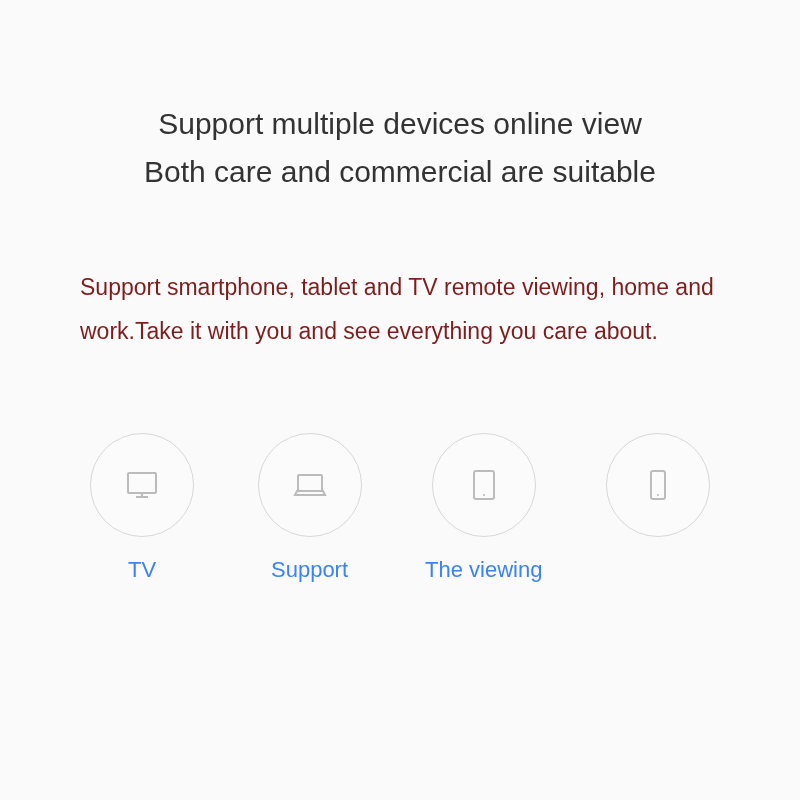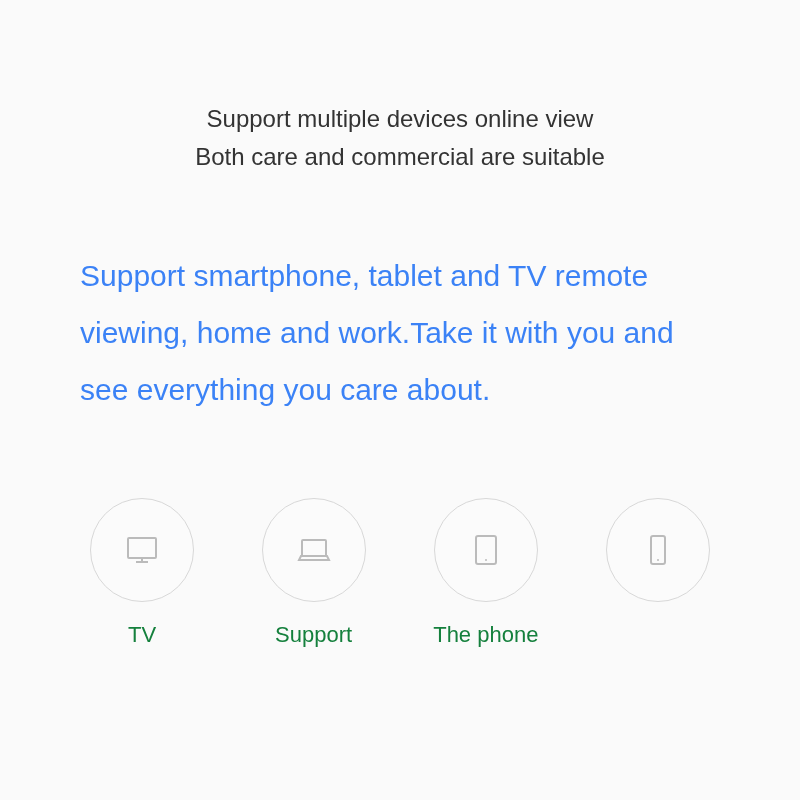--- a/index.html
+++ b/index.html
@@ -14,28 +14,28 @@
       font-family: -apple-system, BlinkMacSystemFont, "Segoe UI", Arial, sans-serif;
       color: #4a4a4a;
       padding: 100px 70px 0 70px;
       overflow: hidden;
     }
     .headings {
       text-align: center;
       margin-bottom: 70px;
     }
     .heading-line {
-      font-size: 24px;
+      font-size: 30px;
       font-weight: 400;
       color: #333;
       line-height: 1.6;
     }
     .description {
-      font-size: 30px;
-      color: #3b82f6;
+      font-size: 23px;
+      color: #7f1d1d;
       line-height: 1.9;
       margin-bottom: 80px;
       padding: 0 10px;
     }
     .device-row {
       display: flex;
       justify-content: space-between;
       padding: 0 20px;
     }
     .device-item {
@@ -54,21 +54,21 @@
       justify-content: center;
       background: #fbfbfb;
     }
     .device-icon {
       stroke: #bbb;
       fill: none;
       stroke-width: 2;
     }
     .device-label {
       font-size: 22px;
-      color: #15803d;
+      color: #3b82f6;
       white-space: nowrap;
     }
   </style>
 </head>
 <body>
 
 <div class="headings">
   <div class="heading-line">Support multiple devices online view</div>
   <div class="heading-line">Both care and commercial are suitable</div>
 </div>
@@ -98,21 +98,21 @@
     <div class="device-label">Support</div>
   </div>
 
   <div class="device-item">
     <div class="device-circle">
       <svg class="device-icon" width="40" height="40" viewBox="0 0 40 40">
         <rect x="10" y="6" width="20" height="28" rx="2"></rect>
         <circle cx="20" cy="30" r="1" fill="#bbb" stroke="none"></circle>
       </svg>
     </div>
-    <div class="device-label">The phone</div>
+    <div class="device-label">The viewing</div>
   </div>
 
   <div class="device-item">
     <div class="device-circle">
       <svg class="device-icon" width="40" height="40" viewBox="0 0 40 40">
         <rect x="13" y="6" width="14" height="28" rx="2"></rect>
         <circle cx="20" cy="30" r="1" fill="#bbb" stroke="none"></circle>
       </svg>
     </div>
   </div>

